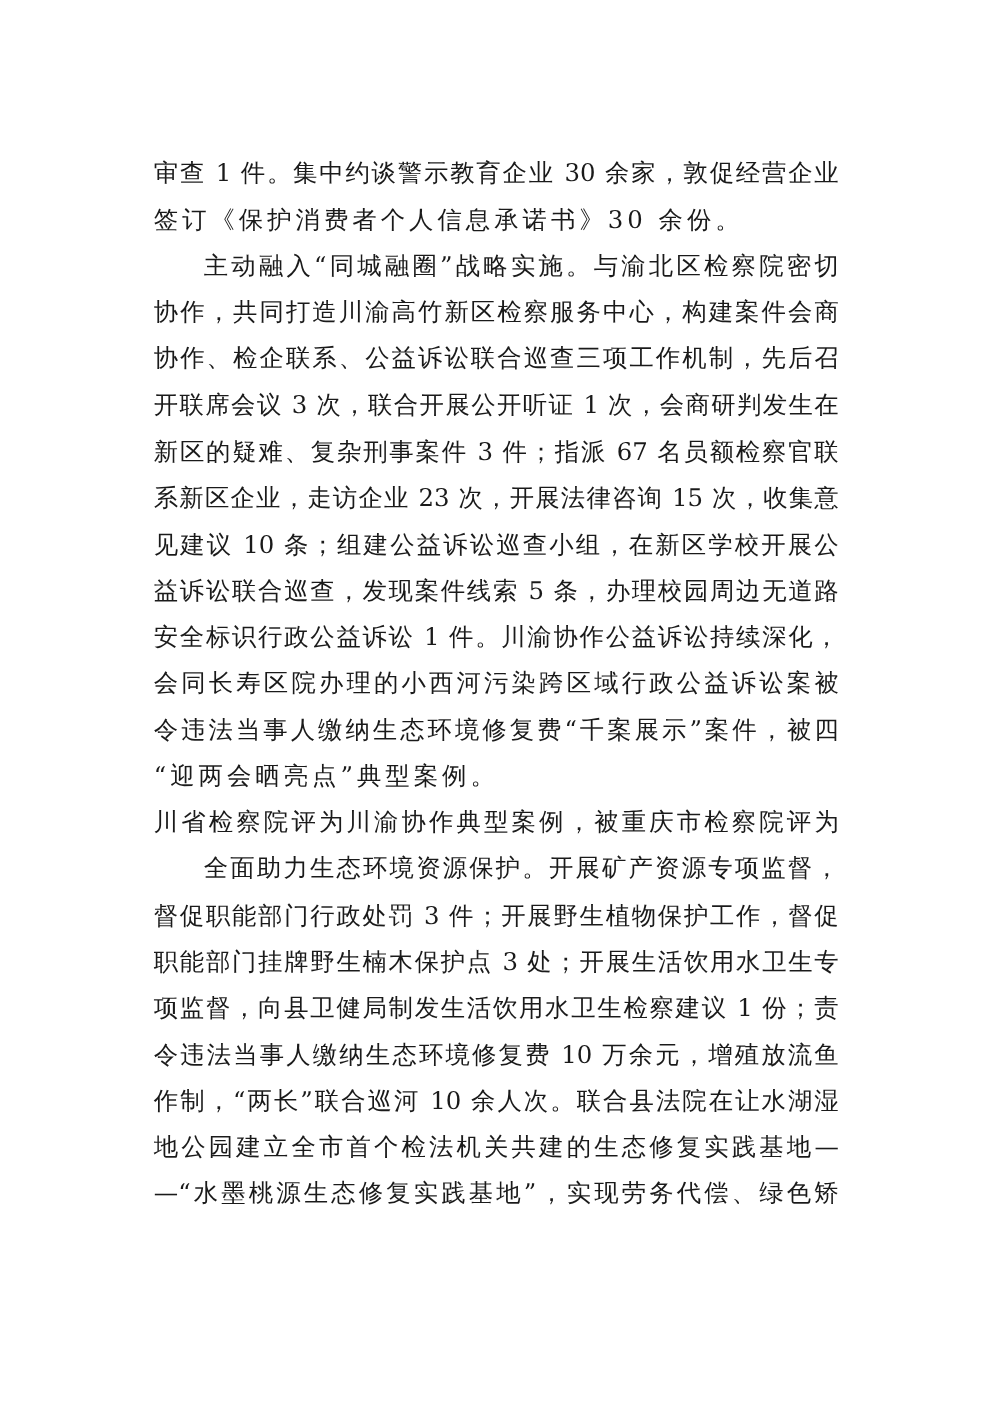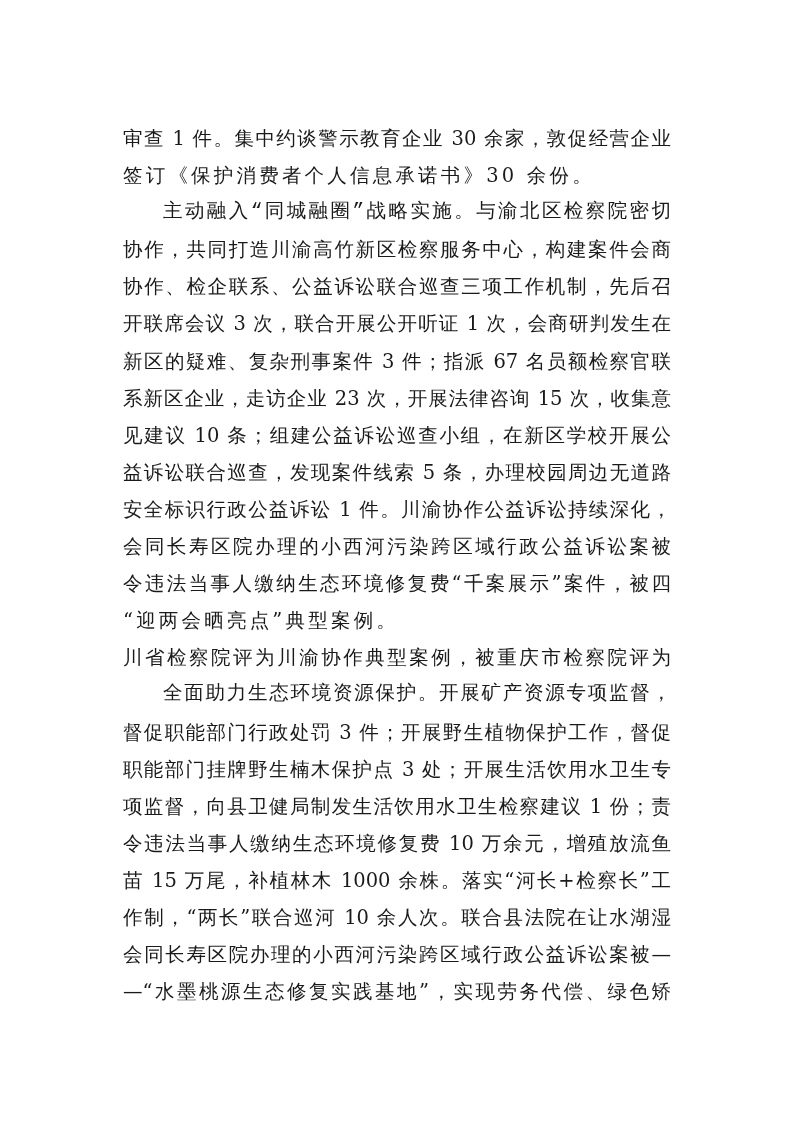--- a/index.html
+++ b/index.html
@@ -29,21 +29,20 @@
       text-align: justify;
       text-align-last: justify;
       letter-spacing: 0;
     }
     .line.last {
       text-align-last: left;
       letter-spacing: 3.2px;
     }
     .line.indent {
       padding-left: 40px;
-      font-family: Liberation Mono, monospace;
     }
   </style>
 </head>
 <body>
 
 <div class="page">
 
   <div>
     <div class="line">审查 1 件。集中约谈警示教育企业 30 余家，敦促经营企业</div>
     <div class="line last">签订《保护消费者个人信息承诺书》30 余份。</div>
@@ -64,18 +63,17 @@
     <div class="line last">“迎两会晒亮点”典型案例。</div>
     <div class="line">川省检察院评为川渝协作典型案例，被重庆市检察院评为</div>
   </div>
 
   <div>
     <div class="line indent">全面助力生态环境资源保护。开展矿产资源专项监督，</div>
     <div class="line">督促职能部门行政处罚 3 件；开展野生植物保护工作，督促</div>
     <div class="line">职能部门挂牌野生楠木保护点 3 处；开展生活饮用水卫生专</div>
     <div class="line">项监督，向县卫健局制发生活饮用水卫生检察建议 1 份；责</div>
     <div class="line">令违法当事人缴纳生态环境修复费 10 万余元，增殖放流鱼</div>
-    <div class="line">苗 15 万尾，补植林木 1000 余株。落实“河长+检察长”工</div>
     <div class="line">作制，“两长”联合巡河 10 余人次。联合县法院在让水湖湿</div>
-    <div class="line">会同长寿区院办理的小西河污染跨区域行政公益诉讼案被—</div>
+    <div class="line">地公园建立全市首个检法机关共建的生态修复实践基地—</div>
     <div class="line">—“水墨桃源生态修复实践基地”，实现劳务代偿、绿色矫</div>
   </div>
 </div>
 
 </body></html>

